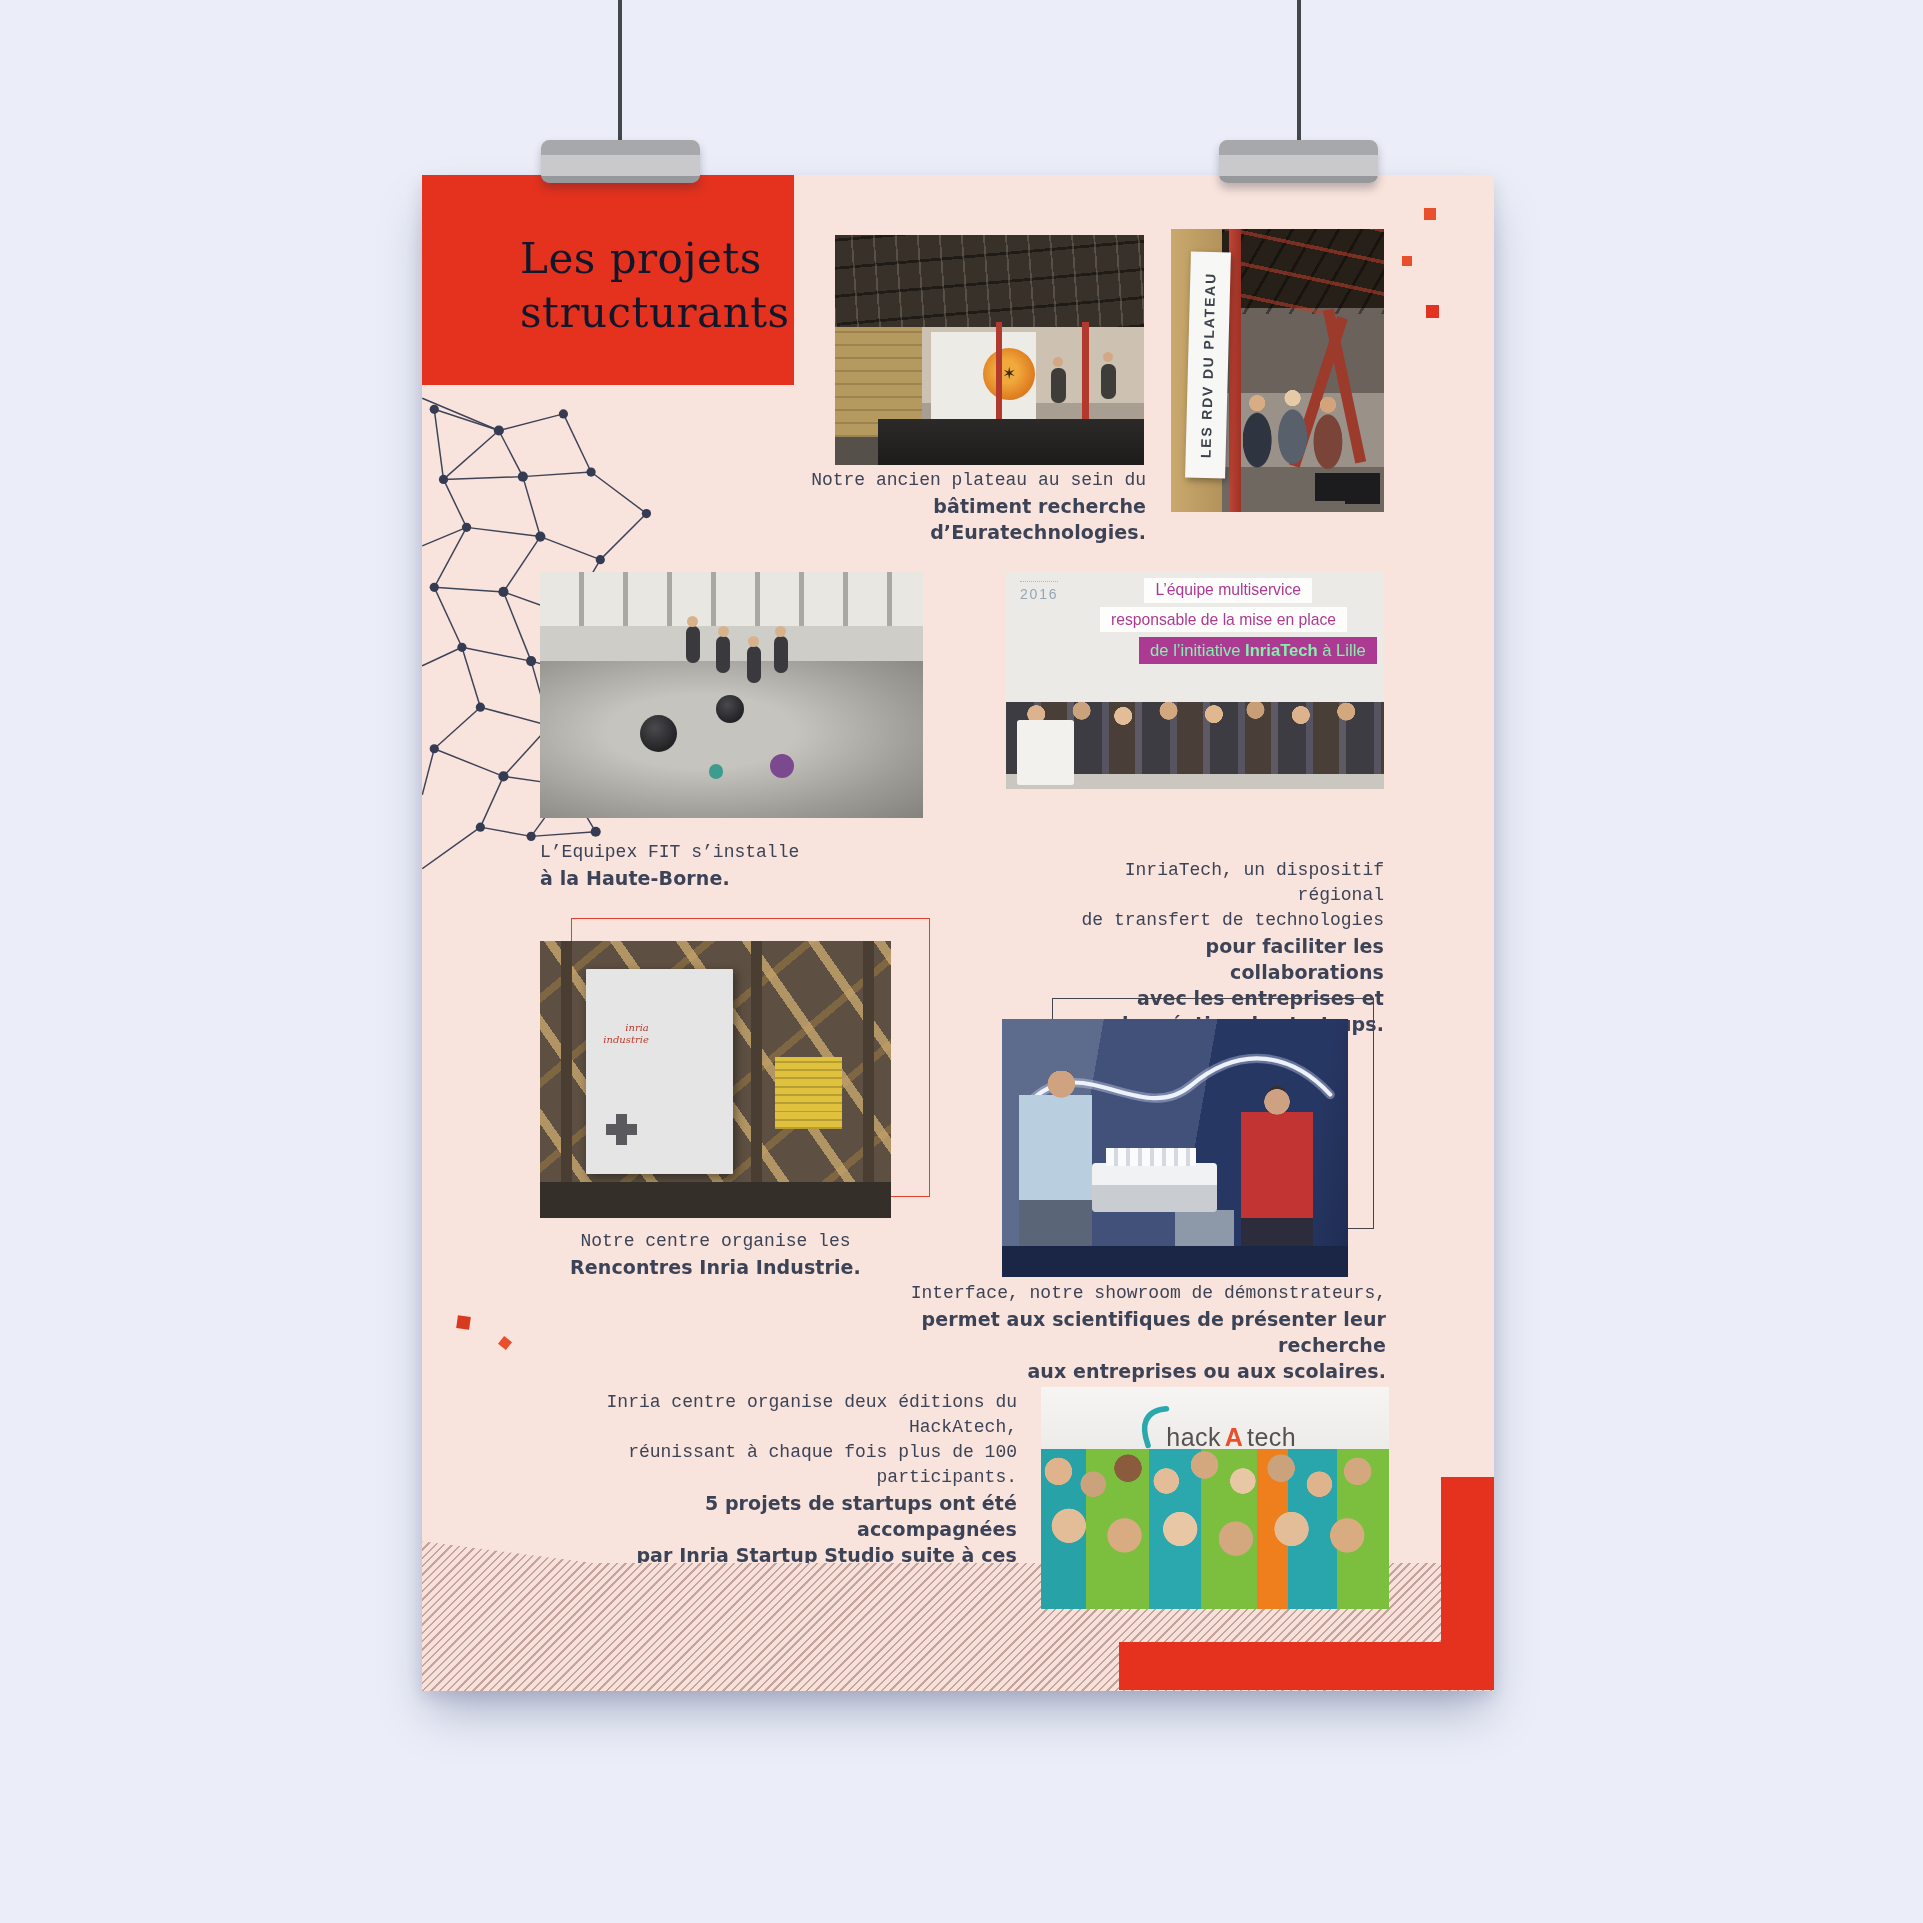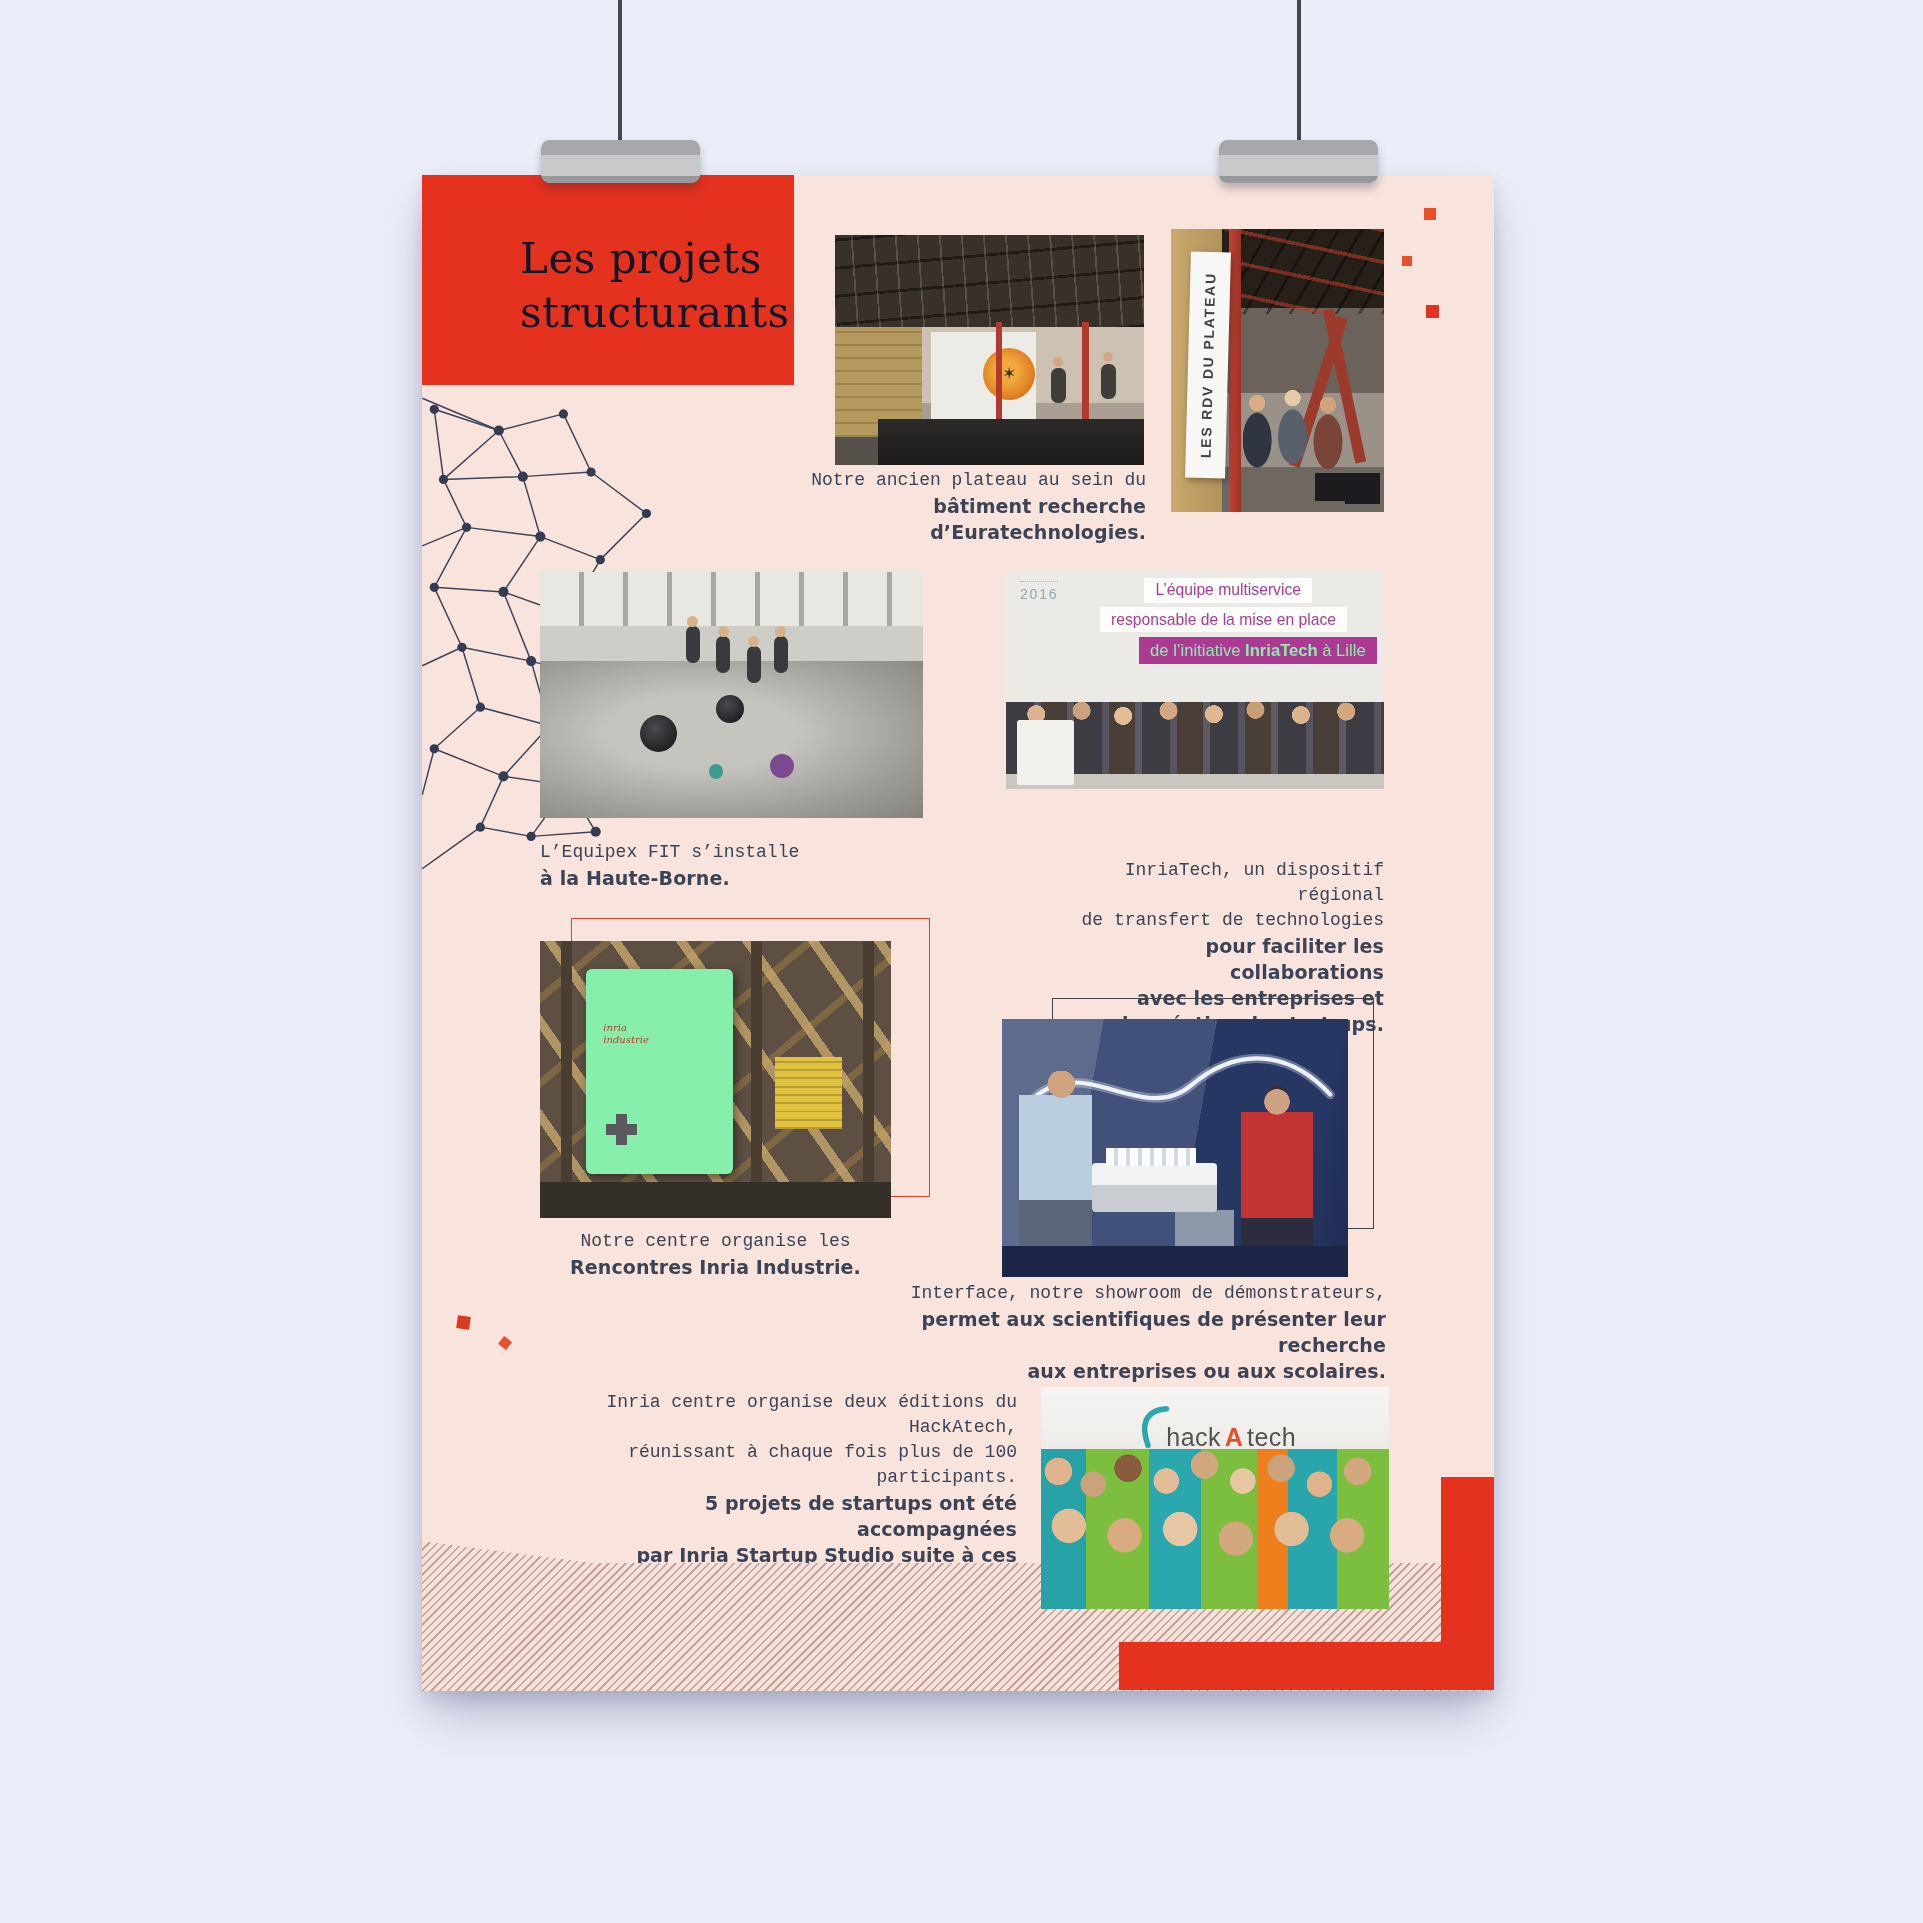--- a/index.html
+++ b/index.html
@@ -104,22 +104,22 @@
      radial-gradient(circle 9.2px at 78% 15%,#dcb38c 95%,transparent),
      radial-gradient(circle 9.2px at 90% 11%,#d3a87f 95%,transparent),
      repeating-linear-gradient(90deg,#3d3c43 0 28px,#565460 28px 35px,#4a3f38 35px 61px,#5d5a63 61px 68px);}
   .p4-stage{position:absolute;left:0;bottom:0;right:0;height:7%;background:#cac7c1;}
 
   
   .p5-base{position:absolute;inset:0;background:
      repeating-linear-gradient(55deg,rgba(206,172,112,.75) 0 9.2px,transparent 9.2px 54px),
      repeating-linear-gradient(-40deg,rgba(160,125,70,.5) 0 7.4px,transparent 7.4px 65px),#5d4f41;}
   .p5-post{position:absolute;top:0;width:11px;height:100%;background:#4a3e32;}
-  .p5-kiosk{position:absolute;left:13%;top:10%;width:42%;height:74%;background:#86efac;border-radius:6px;
-     box-shadow:2.8px 3.7px 9.2px rgba(0,0,0,.4);}
+  .p5-kiosk{position:absolute;left:13%;top:10%;width:42%;height:74%;background:#e5e5e5;border-radius:1px;
+     box-shadow:2.8px 3.7px 9.2px rgba(0,0,0,.4);text-align:right;}
   .p5-kiosk-text{position:absolute;left:12%;top:26%;color:#c0392b;font-size:10px;font-style:italic;
      font-family:"DejaVu Serif",serif;line-height:12px;}
   .p5-cross{position:absolute;left:14%;bottom:14%;width:31px;height:31px;background:
      linear-gradient(#5a5a5e,#5a5a5e) 50% 0/11px 100% no-repeat,
      linear-gradient(#5a5a5e,#5a5a5e) 0 50%/100% 11px no-repeat;}
   .p5-yellow{position:absolute;right:14%;top:42%;width:19%;height:26%;background:
      repeating-linear-gradient(0deg,rgba(60,50,20,.25) 0 1.8px,transparent 1.8px 8.3px),#dfc13d;}
   .p5-floor{position:absolute;left:0;bottom:0;right:0;height:13%;background:#352f29;}
 
   

